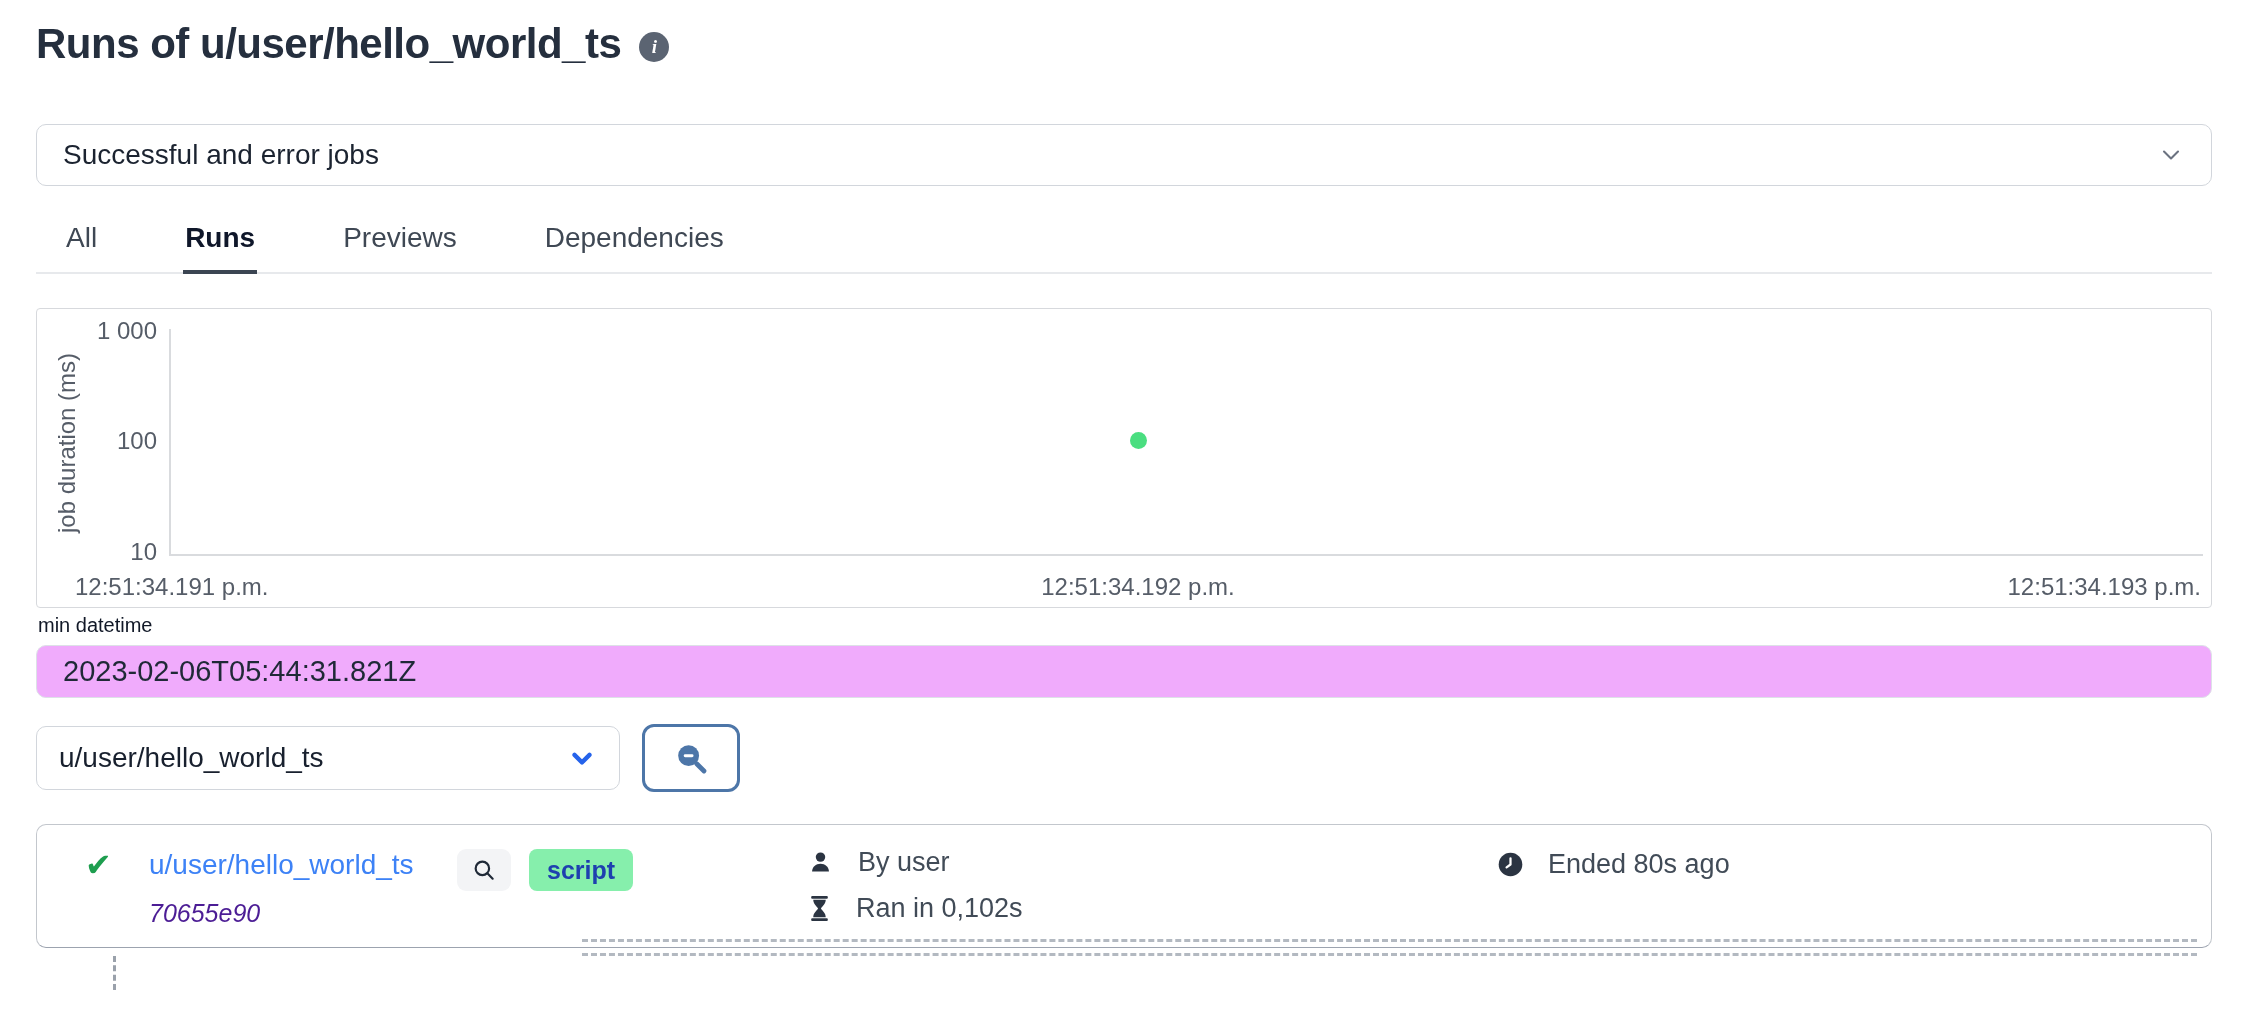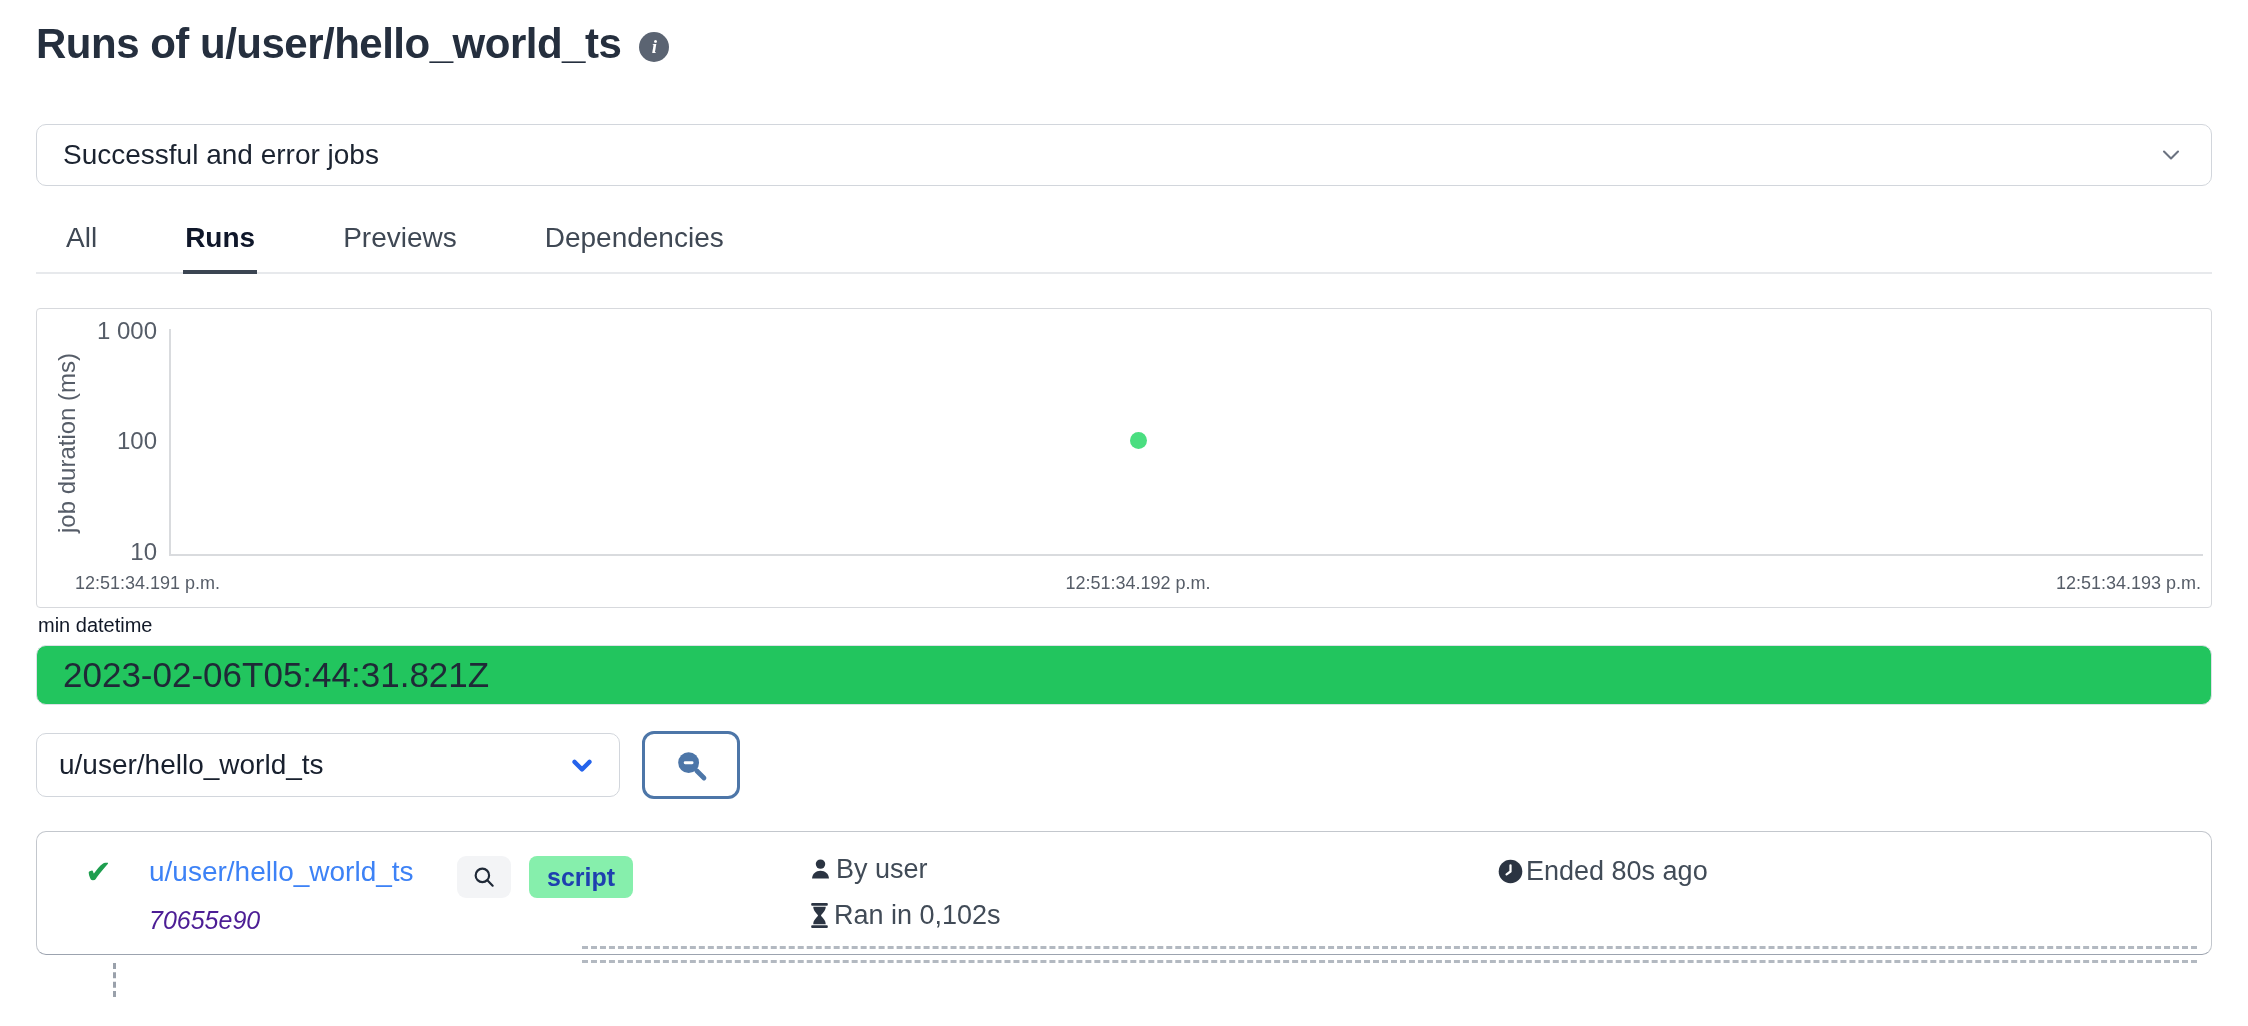--- a/index.html
+++ b/index.html
@@ -41,31 +41,31 @@
     writing-mode:vertical-rl;transform:rotate(180deg);
     font-size:24px;color:#565d68;text-align:center;
   }
   .ytick{position:absolute;width:80px;text-align:right;font-size:24px;color:#565d68;}
   .ytick.t0{left:40px;top:8px;}
   .ytick.t1{left:40px;top:118px;}
   .ytick.t2{left:40px;top:229px;}
   .axis-y{position:absolute;left:132px;top:20px;width:2px;height:226px;background:#d9dbde;}
   .axis-x{position:absolute;left:132px;right:8px;top:245px;height:2px;background:#d9dbde;}
   .dot{position:absolute;left:1093px;top:123px;width:17px;height:17px;border-radius:50%;background:#4ade80;}
-  .xtick{position:absolute;top:264px;font-size:18px;color:#565d68;white-space:nowrap;}
+  .xtick{position:absolute;top:264px;font-size:24px;color:#565d68;white-space:nowrap;}
   .xtick.x0{left:38px;}
   .xtick.x1{left:1101px;transform:translateX(-50%);}
   .xtick.x2{right:10px;}
   
   .dt-row{display:flex;gap:24px;margin-top:6px;}
   .dt-col{flex:1;min-width:0;}
   .dt-label{font-size:20px;color:#111827;margin:0 0 8px 2px;}
   .dt-input{
-    width:100%;height:60px;box-sizing:border-box;border:1.5px solid #dde1e7;border-radius:10px;
-    background:#22c55e;font-size:35px;color:#1f2937;padding:0 26px;
+    width:100%;height:53px;box-sizing:border-box;border:1.5px solid #dde1e7;border-radius:10px;
+    background:#f0abfc;font-size:29px;color:#1f2937;padding:0 26px;
     font-family:"Liberation Sans","DejaVu Sans",sans-serif;outline:none;
   }
   
   .picker-row{display:flex;align-items:center;gap:22px;margin-top:26px;}
   .picker-select{
     width:584px;height:64px;border:1.5px solid #d2d6dc;border-radius:10px;
     display:flex;align-items:center;justify-content:space-between;
     padding:0 22px;font-size:28px;color:#18202e;box-sizing:border-box;cursor:pointer;background:#fff;
   }
   .search-btn{
@@ -83,21 +83,21 @@
   .run-zoom-chip{
     position:absolute;left:420px;top:24px;width:54px;height:42px;border-radius:9px;background:#f3f4f6;
     display:flex;align-items:center;justify-content:center;cursor:pointer;
   }
   .run-badge{
     position:absolute;left:492px;top:24px;height:42px;padding:0 18px;border-radius:8px;
     background:#86efac;color:#1e40af;font-size:25px;font-weight:700;
     display:flex;align-items:center;box-sizing:border-box;
   }
   .run-hash{position:absolute;left:112px;top:74px;font-size:25px;font-style:italic;color:#4c1d95;}
-  .meta{position:absolute;display:flex;align-items:center;gap:2px;font-size:27px;color:#414b57;}
+  .meta{position:absolute;display:flex;align-items:center;gap:24px;font-size:27px;color:#414b57;}
   .meta.by{left:770px;top:22px;}
   .meta.ran{left:770px;top:68px;}
   .meta.ended{left:1460px;top:24px;}
   .dash-h{position:absolute;left:545px;right:14px;border-top:3px dashed #b3b9c1;}
   .dash-h.inside{bottom:5px;}
   .dash-h.outside{bottom:-9px;}
   
   .below{position:relative;height:64px;}
   .dash-v{position:absolute;left:77px;top:8px;height:34px;border-left:3.5px dashed #9aa1ab;}
   svg{display:block;}

